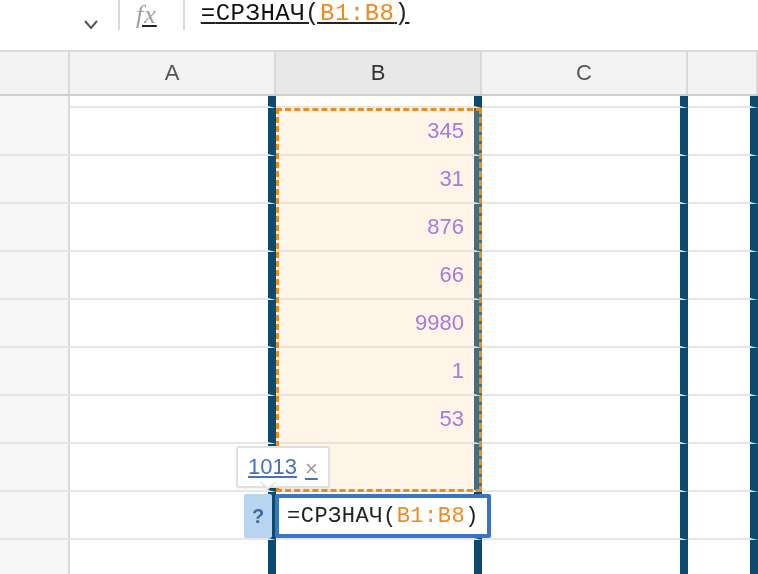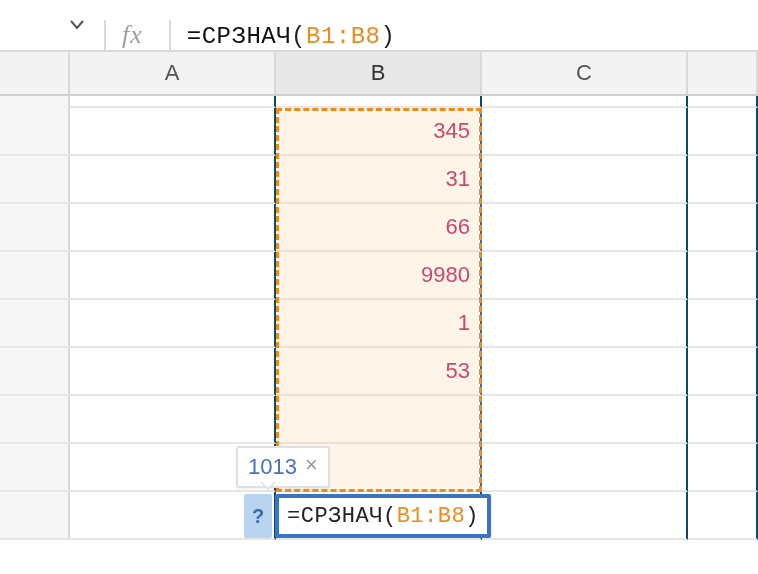--- a/index.html
+++ b/index.html
@@ -8,24 +8,26 @@
     font-family: Arial, "Helvetica Neue", sans-serif;
     background: #fff;
     color: #222;
     width: 758px;
     height: 574px;
     overflow: hidden;
   }
   
   .formula-bar {
     display: flex;
-    align-items: flex-end;
+    align-items: flex-start;
     height: 52px;
     border-bottom: 2px solid #d9d9d9;
+    padding-left: 14px;
     font-size: 24px;
+    text-decoration: underline;
   }
   .name-box {
     width: 96px;
     height: 100%;
     display: flex;
     align-items: center;
     justify-content: flex-end;
     padding-right: 12px;
     position: relative;
   }
@@ -90,28 +92,28 @@
     display: grid;
     grid-template-rows: 12px repeat(10, 48px);
   }
   .row {
     display: grid;
     grid-template-columns: 70px 206px 206px 206px 70px;
     height: 48px;
   }
   .row.tiny { height: 12px; }
   .cell {
-    border-right: 2px solid #0c4a6e;
+    border-right: 8px solid #0c4a6e;
     border-bottom: 2px solid #e6e6e6;
     display: flex;
     align-items: center;
     justify-content: flex-end;
     padding-right: 10px;
     font-size: 22px;
-    color: #be185d;
+    color: #8b5cf6;
   }
   .row-head {
     background: #f6f6f6;
     border-right: 2px solid #d9d9d9;
     justify-content: center;
     color: #666;
   }
   .row.tiny .cell { border-bottom: none; }
   .row.tiny .cell:not(.row-head) { border-bottom: 2px solid #e6e6e6; }
 
@@ -162,23 +164,24 @@
   .preview-tip {
     position: absolute;
     z-index: 6;
     background: #fff;
     border: 2px solid #e0e0e0;
     border-radius: 3px;
     padding: 6px 10px;
     font-size: 22px;
     color: #4970bd;
     display: flex;
-    align-items: flex-start;
+    align-items: flex-end;
     gap: 8px;
     box-shadow: 0 1px 2px rgba(0,0,0,0.06);
+    text-decoration: underline;
   }
   .preview-tip .close {
     color: #9a9a9a;
     font-size: 22px;
     line-height: 1;
   }
   .preview-tip::after {
     content: "";
     position: absolute;
     left: 22px;
@@ -238,20 +241,27 @@
     <div class="row">
       <div class="cell row-head"></div>
       <div class="cell"></div>
       <div class="cell">31</div>
       <div class="cell"></div>
       <div class="cell"></div>
     </div>
     <div class="row">
       <div class="cell row-head"></div>
       <div class="cell"></div>
+      <div class="cell">876</div>
+      <div class="cell"></div>
+      <div class="cell"></div>
+    </div>
+    <div class="row">
+      <div class="cell row-head"></div>
+      <div class="cell"></div>
       <div class="cell">66</div>
       <div class="cell"></div>
       <div class="cell"></div>
     </div>
     <div class="row">
       <div class="cell row-head"></div>
       <div class="cell"></div>
       <div class="cell">9980</div>
       <div class="cell"></div>
       <div class="cell"></div>

